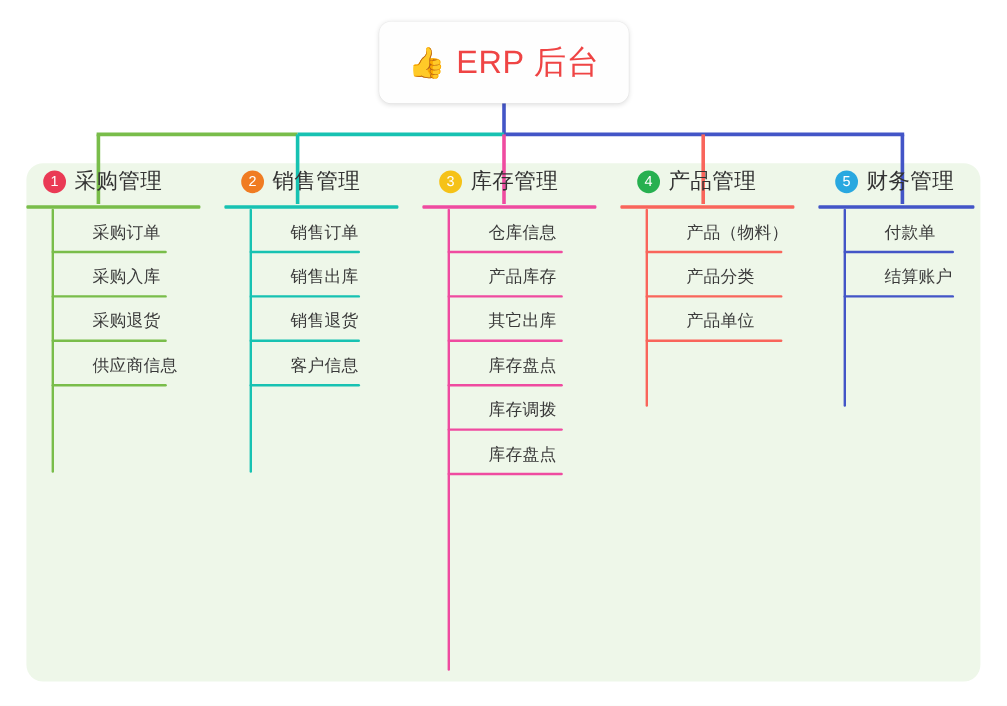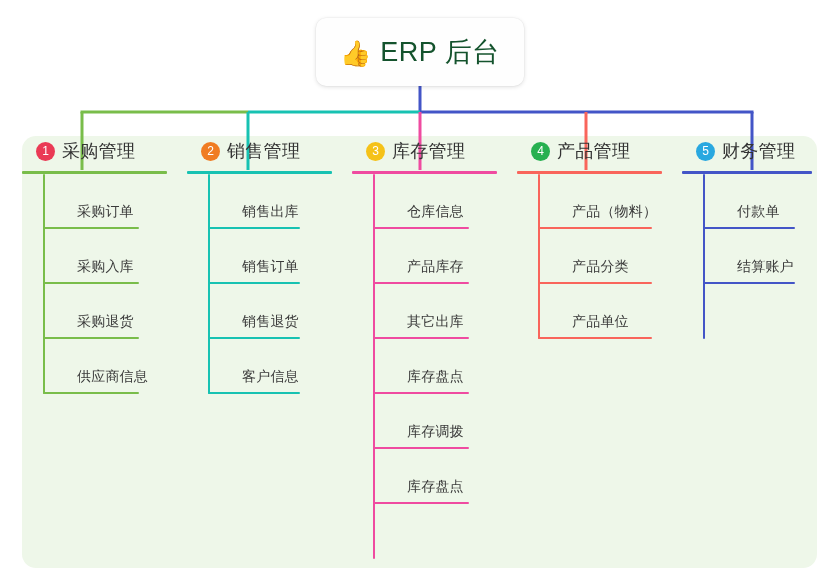--- a/index.html
+++ b/index.html
@@ -41,21 +41,21 @@
     z-index: 6;
   }
   .root-emoji {
     font-size: 25px;
     line-height: 1;
     display: inline-block;
     transform: translateY(1px);
   }
   .root-label {
     font-size: 27px;
-    color: #14532d;
+    color: #ef4444;
     letter-spacing: 0.5px;
     white-space: nowrap;
   }
 
   
   #connectors {
     position: absolute;
     left: 0; top: 0;
     width: 839px;
     height: 588px;
@@ -127,21 +127,21 @@
   }
   .spine {
     position: absolute;
     left: 21px;
     top: 0;
     width: 2px;
     border-radius: 1px;
   }
   .leaf {
     position: relative;
-    height: 55px;
+    height: 37px;
     box-sizing: border-box;
     padding-left: 27px;
   }
   .leaf-text {
     position: absolute;
     left: 34px;
     bottom: 8px;
     font-size: 14px;
     color: #3a3a3a;
     white-space: nowrap;
@@ -209,25 +209,25 @@
       <div class="column" style="left: 187px; width: 165px;">
         <div class="col-header">
           <span class="badge" style="background: rgb(240, 124, 34);">2</span>
           <span class="col-title">销售管理</span>
         </div>
         <div class="col-underline" style="background: rgb(23, 194, 178); width: 145px; margin-left: 0px;"></div>
         <div class="leaves">
           <div class="spine" style="background: rgb(23, 194, 178); height: 220px;"></div>
           <div class="leaf">
             <div class="leaf-rule" style="background: rgb(23, 194, 178); width: 92px;"></div>
+            <div class="leaf-text">销售订单</div>
+          </div>
+          <div class="leaf">
+            <div class="leaf-rule" style="background: rgb(23, 194, 178); width: 92px;"></div>
             <div class="leaf-text">销售出库</div>
-          </div>
-          <div class="leaf">
-            <div class="leaf-rule" style="background: rgb(23, 194, 178); width: 92px;"></div>
-            <div class="leaf-text">销售订单</div>
           </div>
           <div class="leaf">
             <div class="leaf-rule" style="background: rgb(23, 194, 178); width: 92px;"></div>
             <div class="leaf-text">销售退货</div>
           </div>
           <div class="leaf">
             <div class="leaf-rule" style="background: rgb(23, 194, 178); width: 92px;"></div>
             <div class="leaf-text">客户信息</div>
           </div>
         </div>

